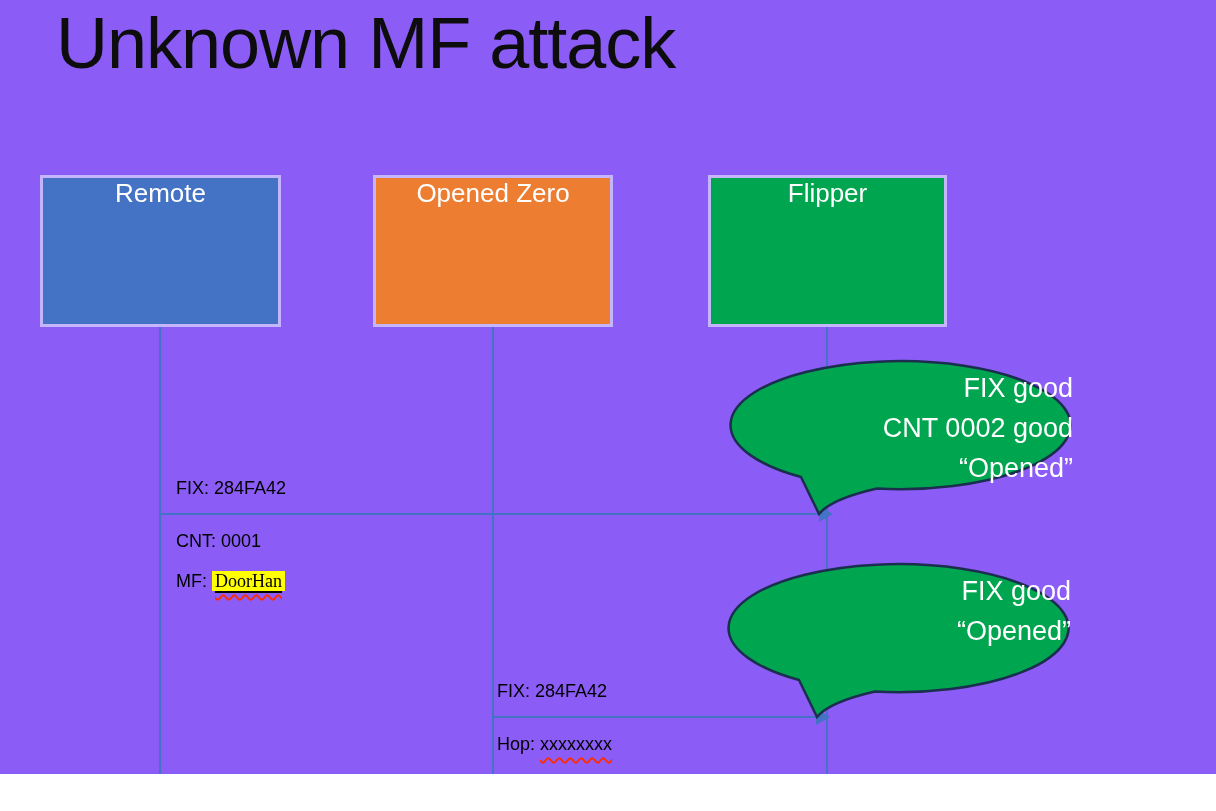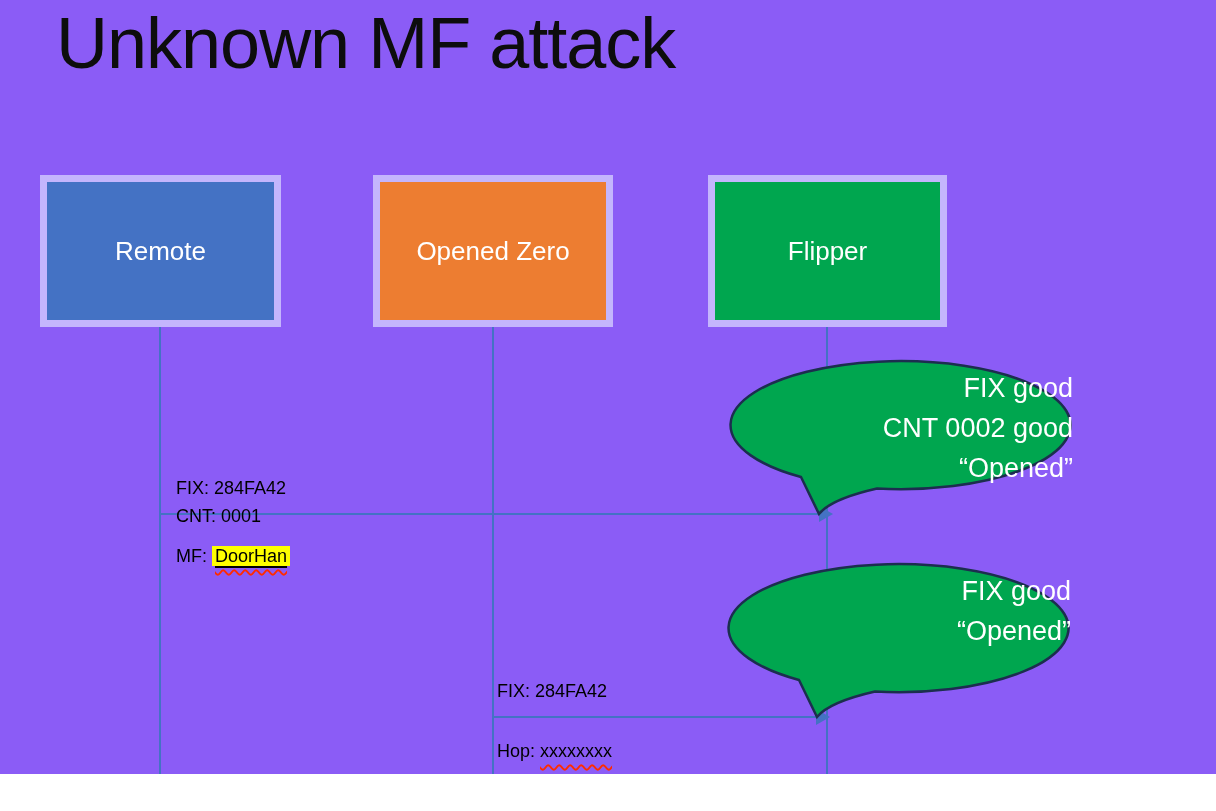--- a/index.html
+++ b/index.html
@@ -8,21 +8,21 @@
     overflow:hidden; font-family:"Liberation Sans", sans-serif;
   }
   .slide-title {
     position:absolute; left:56px; top:2px; margin:0;
     font-size:72px; font-weight:300; letter-spacing:-1px; color:#0d0d0d;
     font-family:"Liberation Sans", sans-serif; white-space:nowrap;
   }
   
   .actor {
     position:absolute; top:175px; height:152px; box-sizing:border-box;
-    border:7px solid #c4b5fd; display:flex; align-items:center; justify-content:center;
+    border:3px solid #c4b5fd; display:flex; justify-content:center;
     color:#ffffff; font-size:26px; z-index:3;
   }
   .actor-remote   { left:40px;  width:241px; background:#4472C4; }
   .actor-flipper  { left:373px; width:240px; background:#ED7D31; }
   .actor-receiver { left:708px; width:239px; background:#00A64F; }
   
   .lifeline { position:absolute; top:327px; height:484px; width:2px; background:#4472C4; z-index:1; }
   .ll-remote   { left:159px; }
   .ll-flipper  { left:492px; }
   .ll-receiver { left:826px; }
@@ -30,31 +30,31 @@
   .msg-line { position:absolute; height:2px; background:#4472C4; z-index:2; }
   .msg-line-1 { left:160px; top:513px; width:660px; }
   .msg-line-2 { left:493px; top:716px; width:324px; }
   .arrowhead {
     position:absolute; right:-13px; top:-7px; width:0; height:0;
     border-left:14px solid #4472C4; border-top:8px solid transparent; border-bottom:8px solid transparent;
   }
   
   .msg-text { position:absolute; color:#000; font-size:18px; z-index:4; white-space:nowrap; }
   .m1-fix { left:176px; top:478px; }
-  .m1-below { left:176px; top:496px; line-height:40px; }
+  .m1-below { left:176px; top:521px; line-height:40px; }
   .m2-fix { left:497px; top:681px; }
-  .m2-below { left:497px; top:724px; line-height:40px;margin-top:7px; }
+  .m2-below { left:497px; top:724px; line-height:40px; }
   .hl { background:#FFFF00; padding:0 3px; }
   .wavy {
     text-decoration-line:underline; text-decoration-style:wavy;
     text-decoration-color:#ff2b00; text-decoration-thickness:1.5px; text-underline-offset:7px;
   }
   .solid-ul {
     text-decoration-line:underline; text-decoration-style:solid;
-    text-decoration-color:#000; text-decoration-thickness:1.5px; text-underline-offset:4px;
+    text-decoration-color:#000; text-decoration-thickness:1.5px; text-underline-offset:4px;font-family:Liberation Serif, serif;
   }
   
   .callout { position:absolute; z-index:5; }
   .callout-1 { left:727px; top:358px; width:346px; height:164px; }
   .callout-2 { left:725px; top:561px; width:346px; height:164px; }
   .callout-text {
     position:absolute; width:346px; text-align:right; color:#ffffff;
     font-size:27px; line-height:40px; z-index:6;
   }
   .ct-1 { left:727px; top:368px; }

